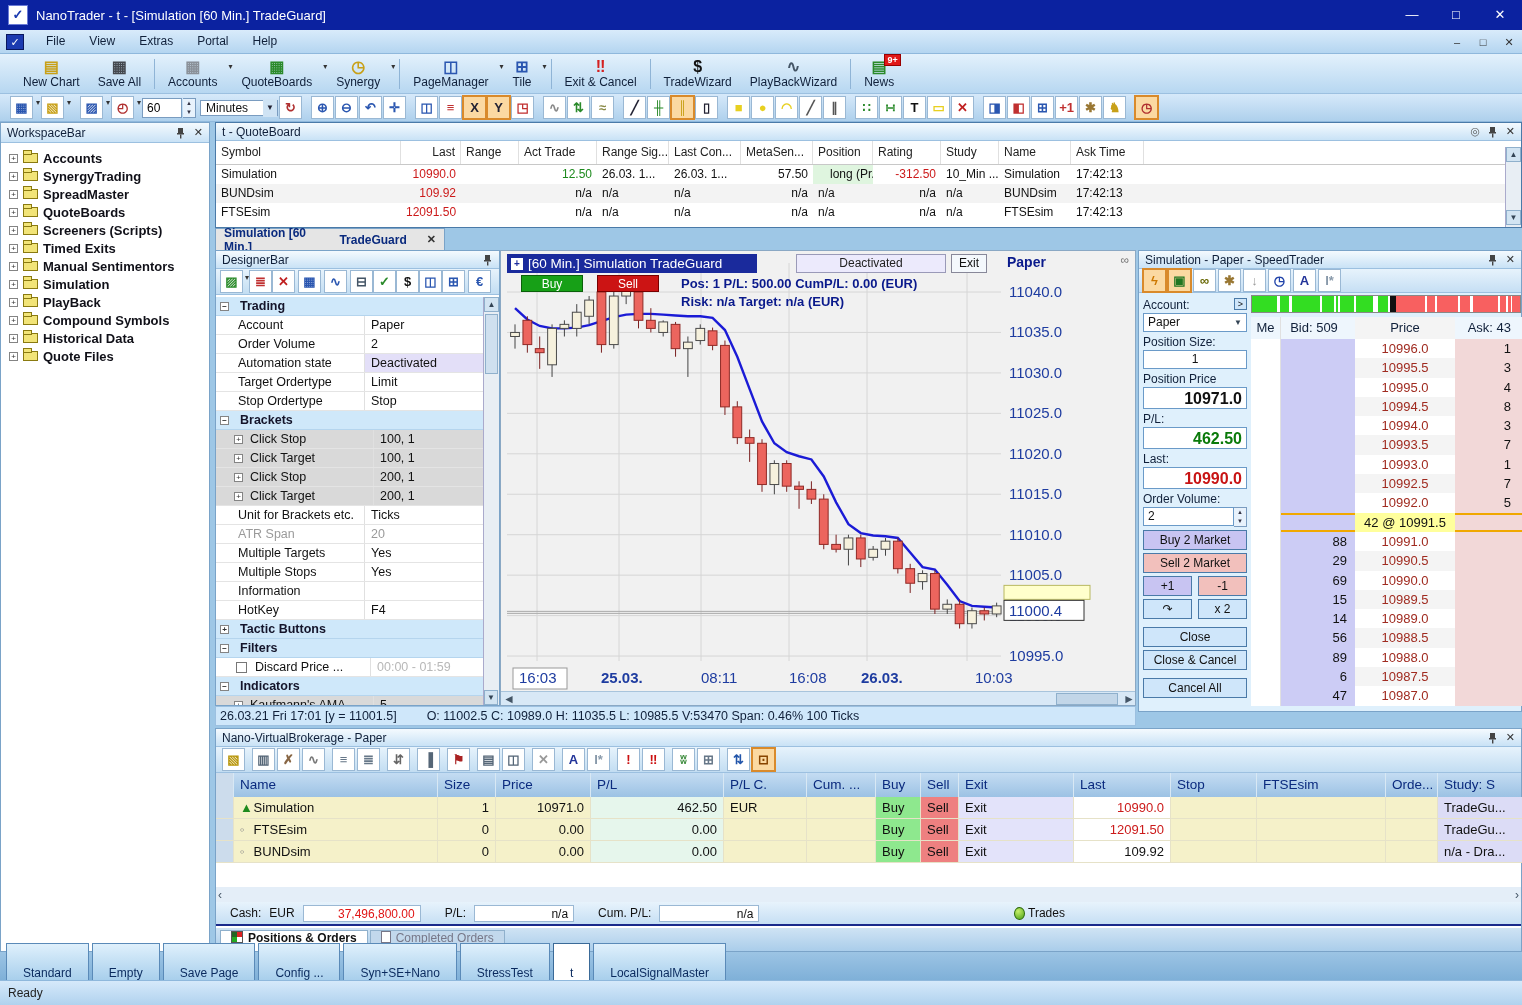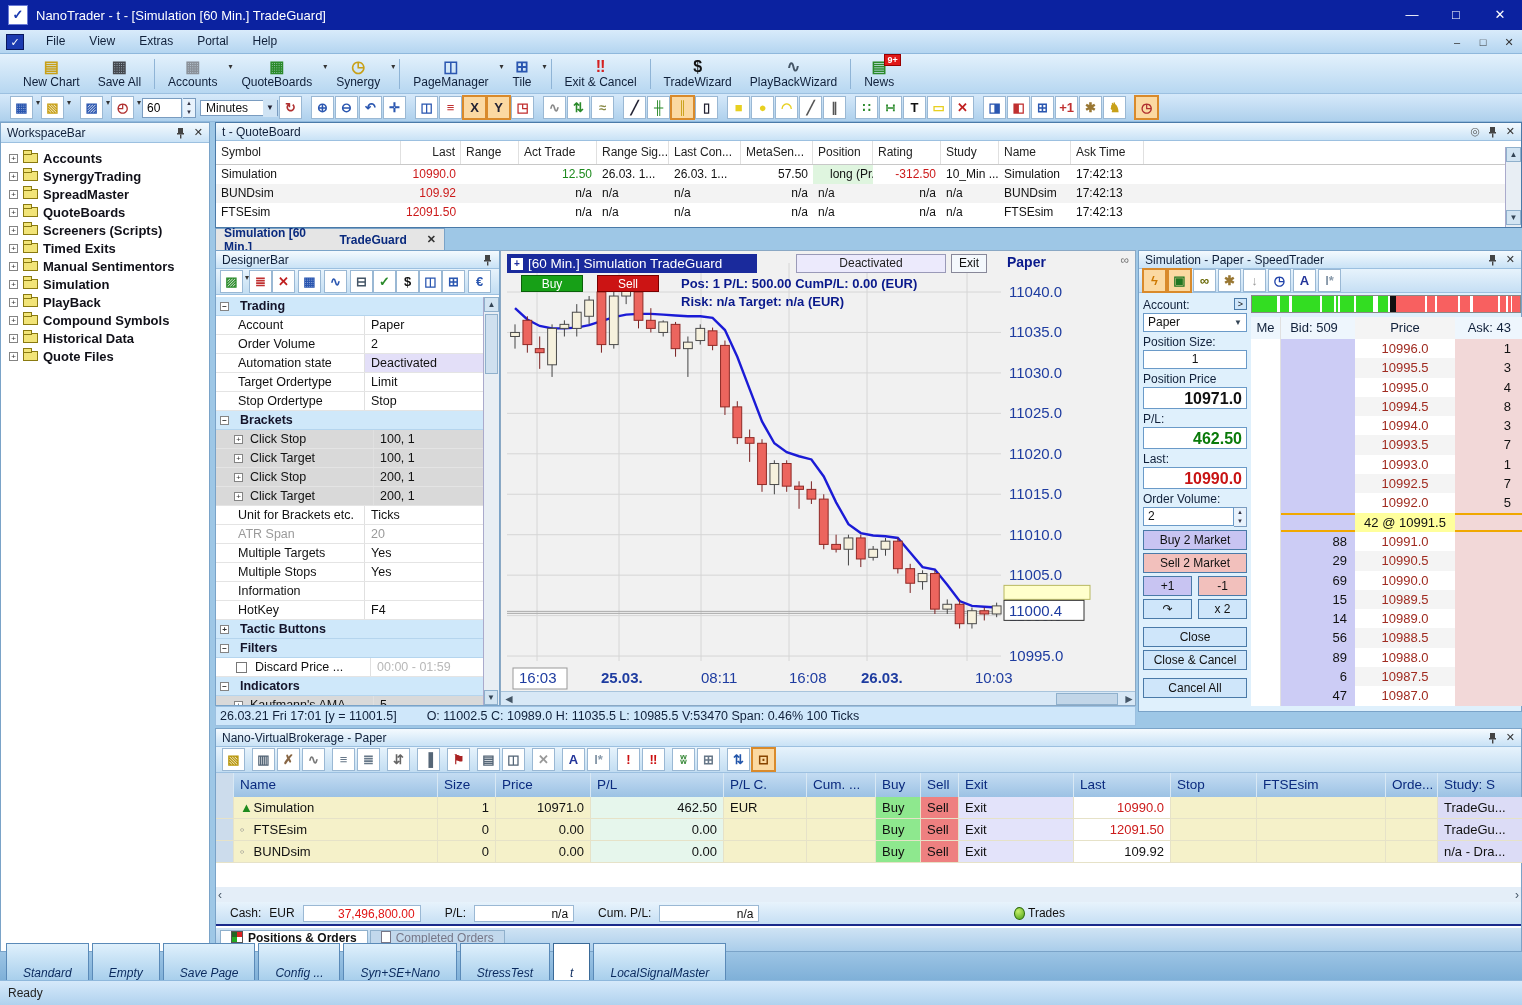--- a/index.html
+++ b/index.html
@@ -137,21 +137,21 @@
   #trades{position:absolute;left:798px;display:flex;align-items:center;gap:3px;}
   .gdot{width:11px;height:13px;border-radius:50%;background:radial-gradient(circle at 35% 30%,#c6f06a,#4aa018);border:1px solid #2a6a08;}
   #brktabs{position:absolute;left:0;top:199px;width:1305px;height:23px;background:linear-gradient(#cfe3f4,#aacdea);display:flex;align-items:flex-end;padding-left:4px;gap:2px;}
   .btab{height:21px;display:flex;align-items:flex-start;gap:5px;padding:0 10px;border:1px solid #8fb0cc;border-bottom:none;}
   .btab.on{background:#fff;font-weight:bold;color:#111;}
   .btab.off{background:#c2d8ec;color:#778;}
   .gridic{width:12px;height:12px;background:conic-gradient(#d22 0 25%,#fff 0 50%,#2a2 0 75%,#262 0);border:1px solid #555;}
   .docic{width:10px;height:12px;background:#fff;border:1px solid #778;}
   
   #pagebtns{left:0;top:952px;width:1522px;height:28px;background:linear-gradient(#9cc4e4,#7fb0d8);display:flex;align-items:flex-end;padding:0 0 0 6px;gap:3px;}
-  .pgb{height:24px;padding:18px 16px;background:linear-gradient(#dff0fc,#a8cfec);border:1px solid #5a8ab8;border-bottom:none;line-height:23px;color:#0a2a5e;font-style:italic;}
+  .pgb{height:24px;padding:18px 16px;background:linear-gradient(#dff0fc,#a8cfec);border:1px solid #5a8ab8;border-bottom:none;line-height:23px;color:#0a2a5e;}
   .pgb.on{background:#fff;border-color:#3a6a98;}
   #statusbar{left:0;top:980px;width:1522px;height:25px;background:linear-gradient(#d6e9fa,#b0d2ee);border-top:1px solid #8fb8dc;line-height:24px;padding-left:8px;color:#222;}
 </style>
 </head>
 <body>
 
 <div id="titlebar" class="abs">
   <div class="applogo">✓</div>
   <span class="t">NanoTrader - t - [Simulation [60 Min.]  TradeGuard]</span>
   <div class="winbtns">

